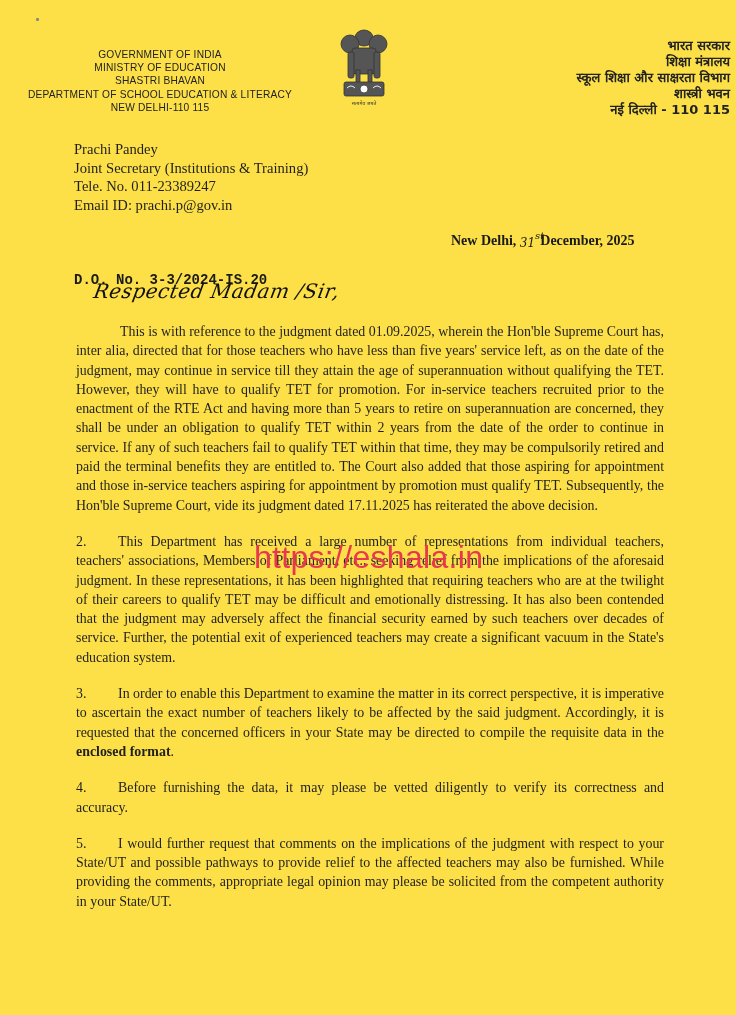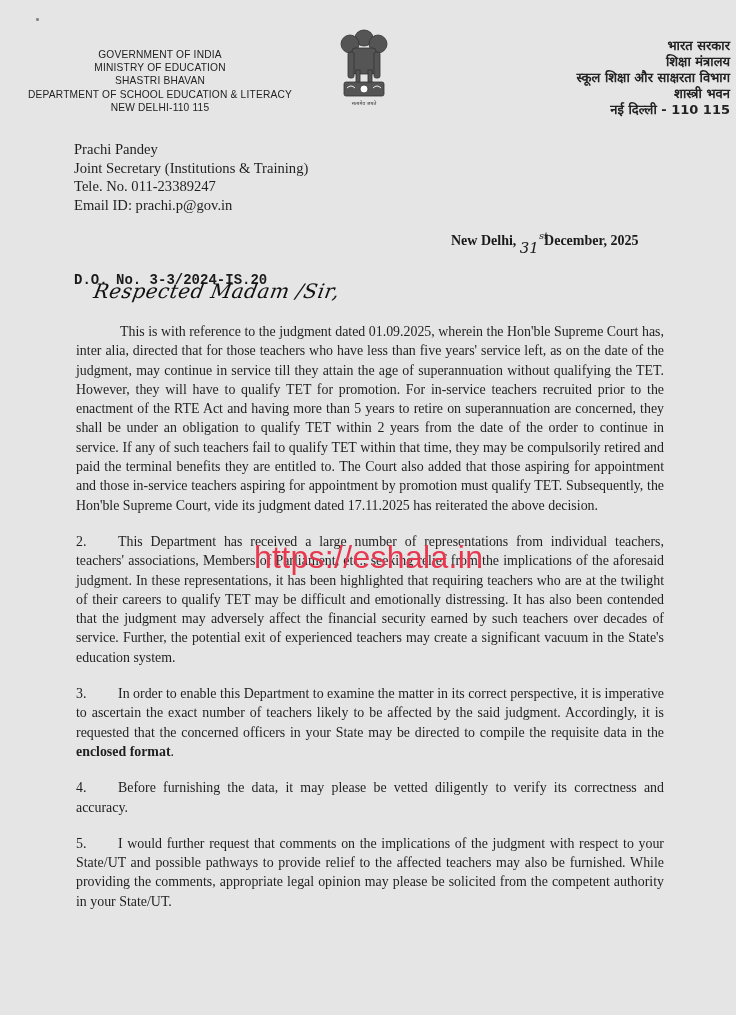--- a/index.html
+++ b/index.html
@@ -1,20 +1,20 @@
 <!DOCTYPE html>
 <html><head>
   <meta charset="utf-8">
   <style>
     html, body { margin: 0; padding: 0; }
     body {
       width: 736px; height: 1015px; background: #ffffff; position: relative; overflow: hidden;
       color: #1a1a1a;
     }
-    .page { position: absolute; inset: 0; background: #e5e5e5; }
+    .page { position: absolute; inset: 0; background: #fde047; }
     .hdr-left {
       position: absolute; left: 14px; top: 48px; width: 292px;
       font-family: "Liberation Sans", sans-serif; font-size: 10.2px; line-height: 13.2px;
       text-align: center; letter-spacing: 0.2px; color: #222;
     }
     .hdr-right {
       position: absolute; left: 480px; top: 38px; width: 250px;
       font-family: "DejaVu Sans", sans-serif; font-size: 13px; line-height: 16px;
       text-align: right; color: #222; font-weight: bold;
     }
@@ -32,22 +32,22 @@
     .ref {
       position: absolute; left: 74px; top: 244px;
       font-family: Liberation Mono, monospace; font-size: 14px; font-weight: bold; color: #1a1a1a; margin-top: 28px;
     }
     .dateline {
       position: absolute; left: 451px; top: 230px;
       font-family: "Liberation Serif", serif; font-size: 14px; font-weight: bold; color: #1a1a1a;
       white-space: nowrap;
     }
     .dateline .hand {
-      font-family: "DejaVu Serif", serif; font-style: italic; font-size: 15px; font-weight: normal;
-      position: relative; top: 8px;
+      font-family: "DejaVu Serif", serif; font-style: italic; font-size: 12px; font-weight: normal;
+      position: relative; top: 2px;
     }
     .dateline sup { font-family: "DejaVu Serif", serif; font-style: italic; font-size: 10px; font-weight: normal; margin-right: -4px; }
     .salutation {
       position: absolute; left: 94px; top: 279px;
       font-family: "DejaVu Serif", serif; font-style: italic; font-size: 20px; color: #111;
       transform: skewX(-10deg); letter-spacing: 0.5px;
     }
     .body {
       position: absolute; left: 76px; top: 322px; width: 588px;
       font-family: "Liberation Serif", serif; font-size: 13.9px; line-height: 19.3px; color: #1f1f1f;

